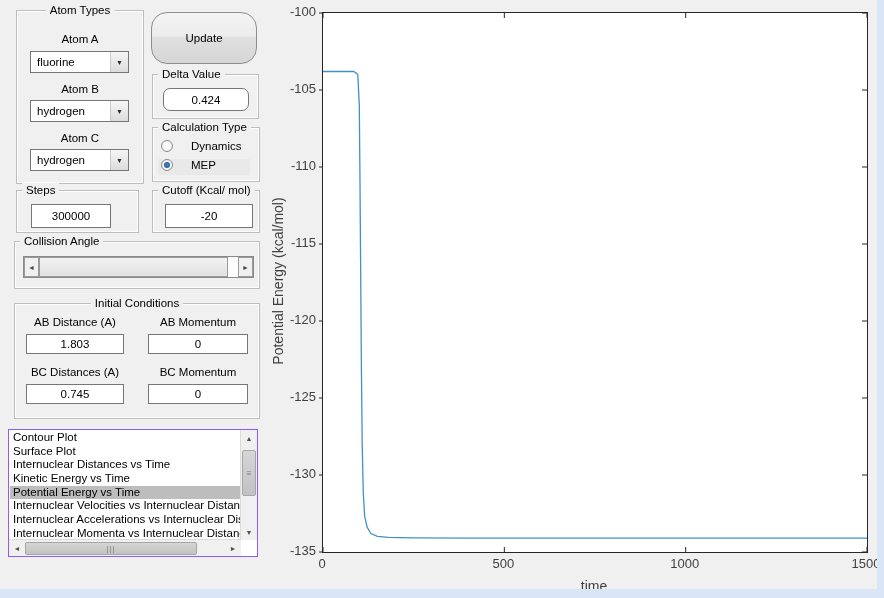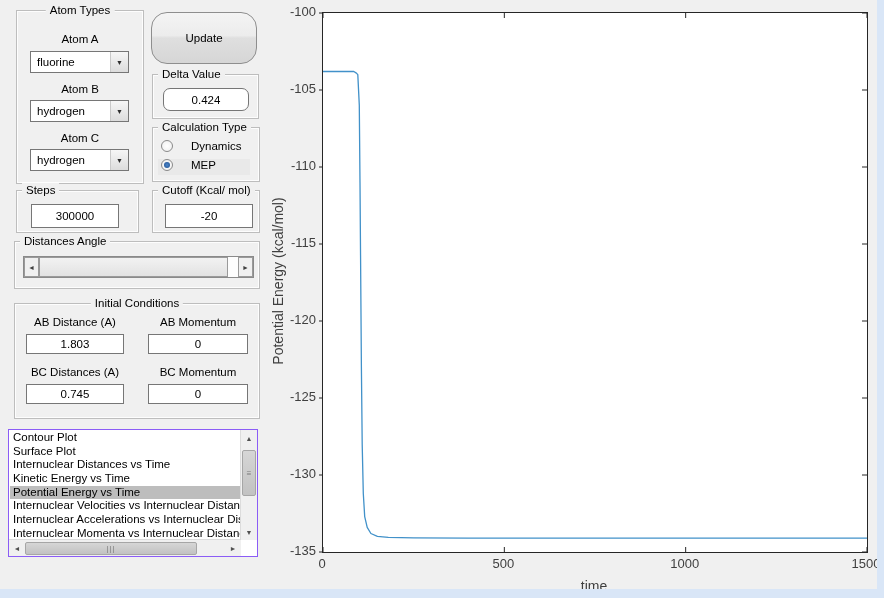--- a/index.html
+++ b/index.html
@@ -104,30 +104,30 @@
     <span>Dynamics</span>
   </div>
   <div class="radio-row hl" style="left:5px;top:31px;width:86px;">
     <span class="radio sel"></span>
     <span>MEP</span>
   </div>
 </div>
 
 <div class="group" style="left:16px;top:190px;width:121px;height:41px;">
   <span class="legend left">Steps</span>
-  <div class="edit" style="left:14px;top:13px;width:88px;height:24px;">300000</div>
+  <div class="edit" style="left:14px;top:13px;width:80px;height:24px;">300000</div>
 </div>
 
 <div class="group" style="left:152px;top:190px;width:106px;height:41px;">
   <span class="legend left">Cutoff (Kcal/ mol)</span>
   <div class="edit" style="left:12px;top:13px;width:88px;height:24px;">-20</div>
 </div>
 
 <div class="group" style="left:14px;top:241px;width:244px;height:46px;">
-  <span class="legend left">Distances Angle</span>
+  <span class="legend left">Collision Angle</span>
   <div class="slider" style="left:8px;top:14px;width:231px;height:22px;">
     <span class="sl-arrow">◄</span>
     <span class="sl-thumb"></span>
     <span class="sl-track"></span>
     <span class="sl-arrow">►</span>
   </div>
 </div>
 
 <div class="group" style="left:14px;top:303px;width:244px;height:114px;">
   <span class="legend center">Initial Conditions</span>

